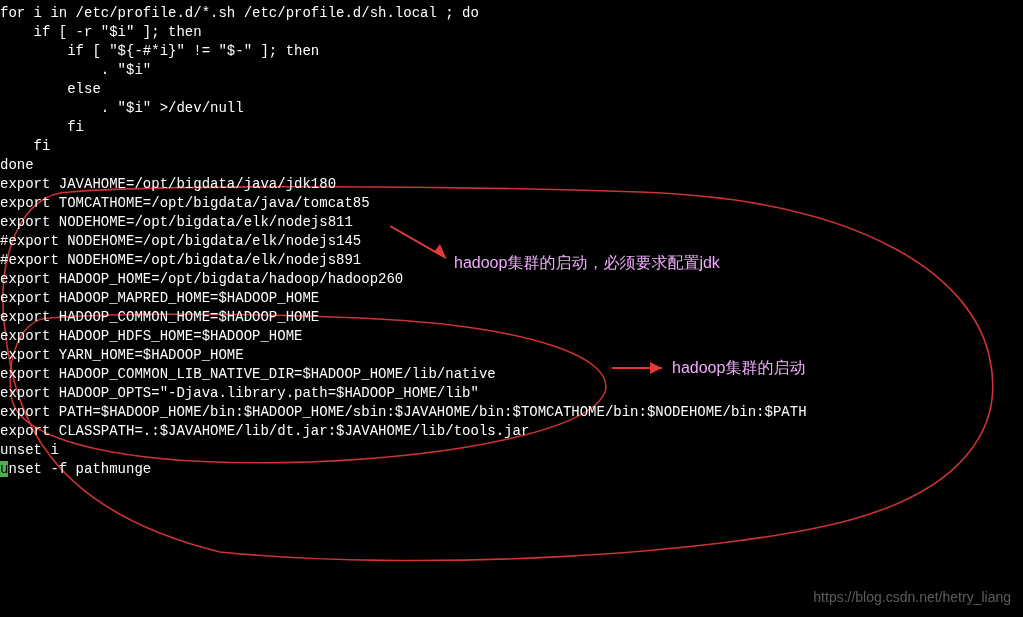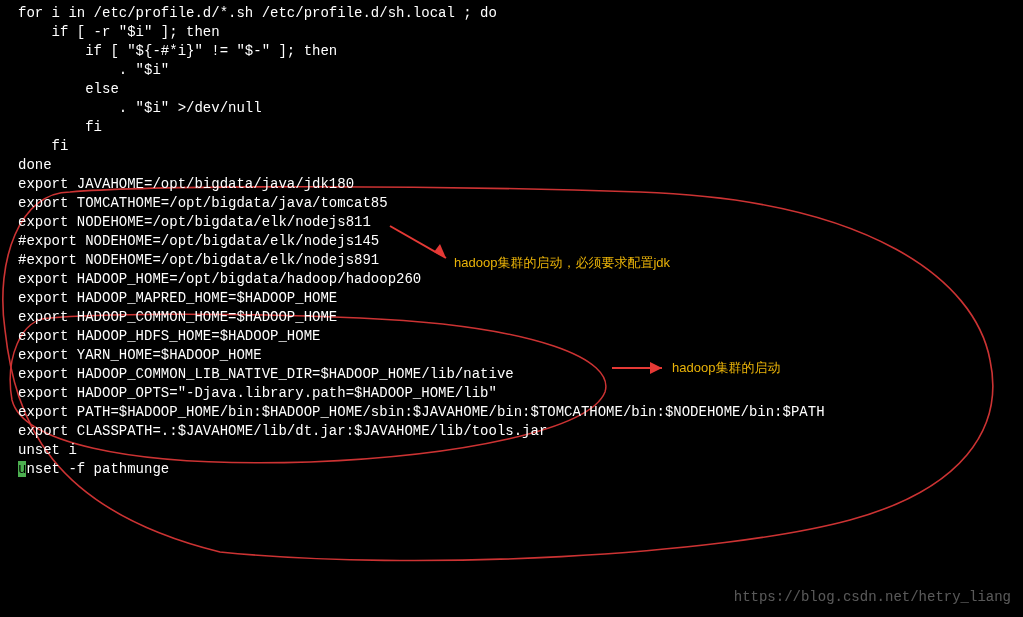--- a/index.html
+++ b/index.html
@@ -10,53 +10,53 @@
     background: #000;
     color: #fff;
     font-family: "Consolas", "Courier New", monospace;
     font-size: 14px;
     line-height: 19px;
     overflow: hidden;
     position: relative;
   }
   pre {
     margin: 0;
-    padding: 4px 18px;
+    padding: 4px 0;
     white-space: pre;
     font-family: inherit;
     position: relative;
     z-index: 2;
   }
   .line { display: block; }
   .cursor-block {
     background: #4caf50;
     color: #000;
   }
   .annotations {
     position: absolute;
     top: 0; left: 0;
     width: 1023px;
     height: 617px;
     pointer-events: none;
     z-index: 1;
   }
   .note {
     position: absolute;
-    color: #eab308;
+    color: #f0abfc;
     font-family: "Microsoft YaHei", sans-serif;
-    font-size: 13px;
+    font-size: 16px;
     z-index: 3;
     pointer-events: none;
   }
   .watermark {
     position: absolute;
     right: 12px;
     bottom: 10px;
     color: rgba(255,255,255,0.35);
-    font-family: Liberation Mono, monospace;
+    font-family: Liberation Sans, sans-serif;
     font-size: 14px;
     z-index: 4;
     pointer-events: none;
   }
 </style>
 </head>
 <body>
 
 <pre id="terminal"><span class="line">for i in /etc/profile.d/*.sh /etc/profile.d/sh.local ; do</span><span class="line">    if [ -r "$i" ]; then</span><span class="line">        if [ "${-#*i}" != "$-" ]; then</span><span class="line">            . "$i"</span><span class="line">        else</span><span class="line">            . "$i" &gt;/dev/null</span><span class="line">        fi</span><span class="line">    fi</span><span class="line">done</span><span class="line"></span><span class="line">export JAVAHOME=/opt/bigdata/java/jdk180</span><span class="line">export TOMCATHOME=/opt/bigdata/java/tomcat85</span><span class="line">export NODEHOME=/opt/bigdata/elk/nodejs811</span><span class="line">#export NODEHOME=/opt/bigdata/elk/nodejs145</span><span class="line">#export NODEHOME=/opt/bigdata/elk/nodejs891</span><span class="line"></span><span class="line">export HADOOP_HOME=/opt/bigdata/hadoop/hadoop260</span><span class="line">export HADOOP_MAPRED_HOME=$HADOOP_HOME</span><span class="line">export HADOOP_COMMON_HOME=$HADOOP_HOME</span><span class="line">export HADOOP_HDFS_HOME=$HADOOP_HOME</span><span class="line">export YARN_HOME=$HADOOP_HOME</span><span class="line">export HADOOP_COMMON_LIB_NATIVE_DIR=$HADOOP_HOME/lib/native</span><span class="line">export HADOOP_OPTS="-Djava.library.path=$HADOOP_HOME/lib"</span><span class="line"></span><span class="line"></span><span class="line">export PATH=$HADOOP_HOME/bin:$HADOOP_HOME/sbin:$JAVAHOME/bin:$TOMCATHOME/bin:$NODEHOME/bin:$PATH</span><span class="line">export CLASSPATH=.:$JAVAHOME/lib/dt.jar:$JAVAHOME/lib/tools.jar</span><span class="line"></span><span class="line"></span><span class="line">unset i</span><span class="line"><span class="cursor-block">u</span>nset -f pathmunge</span></pre>
 

